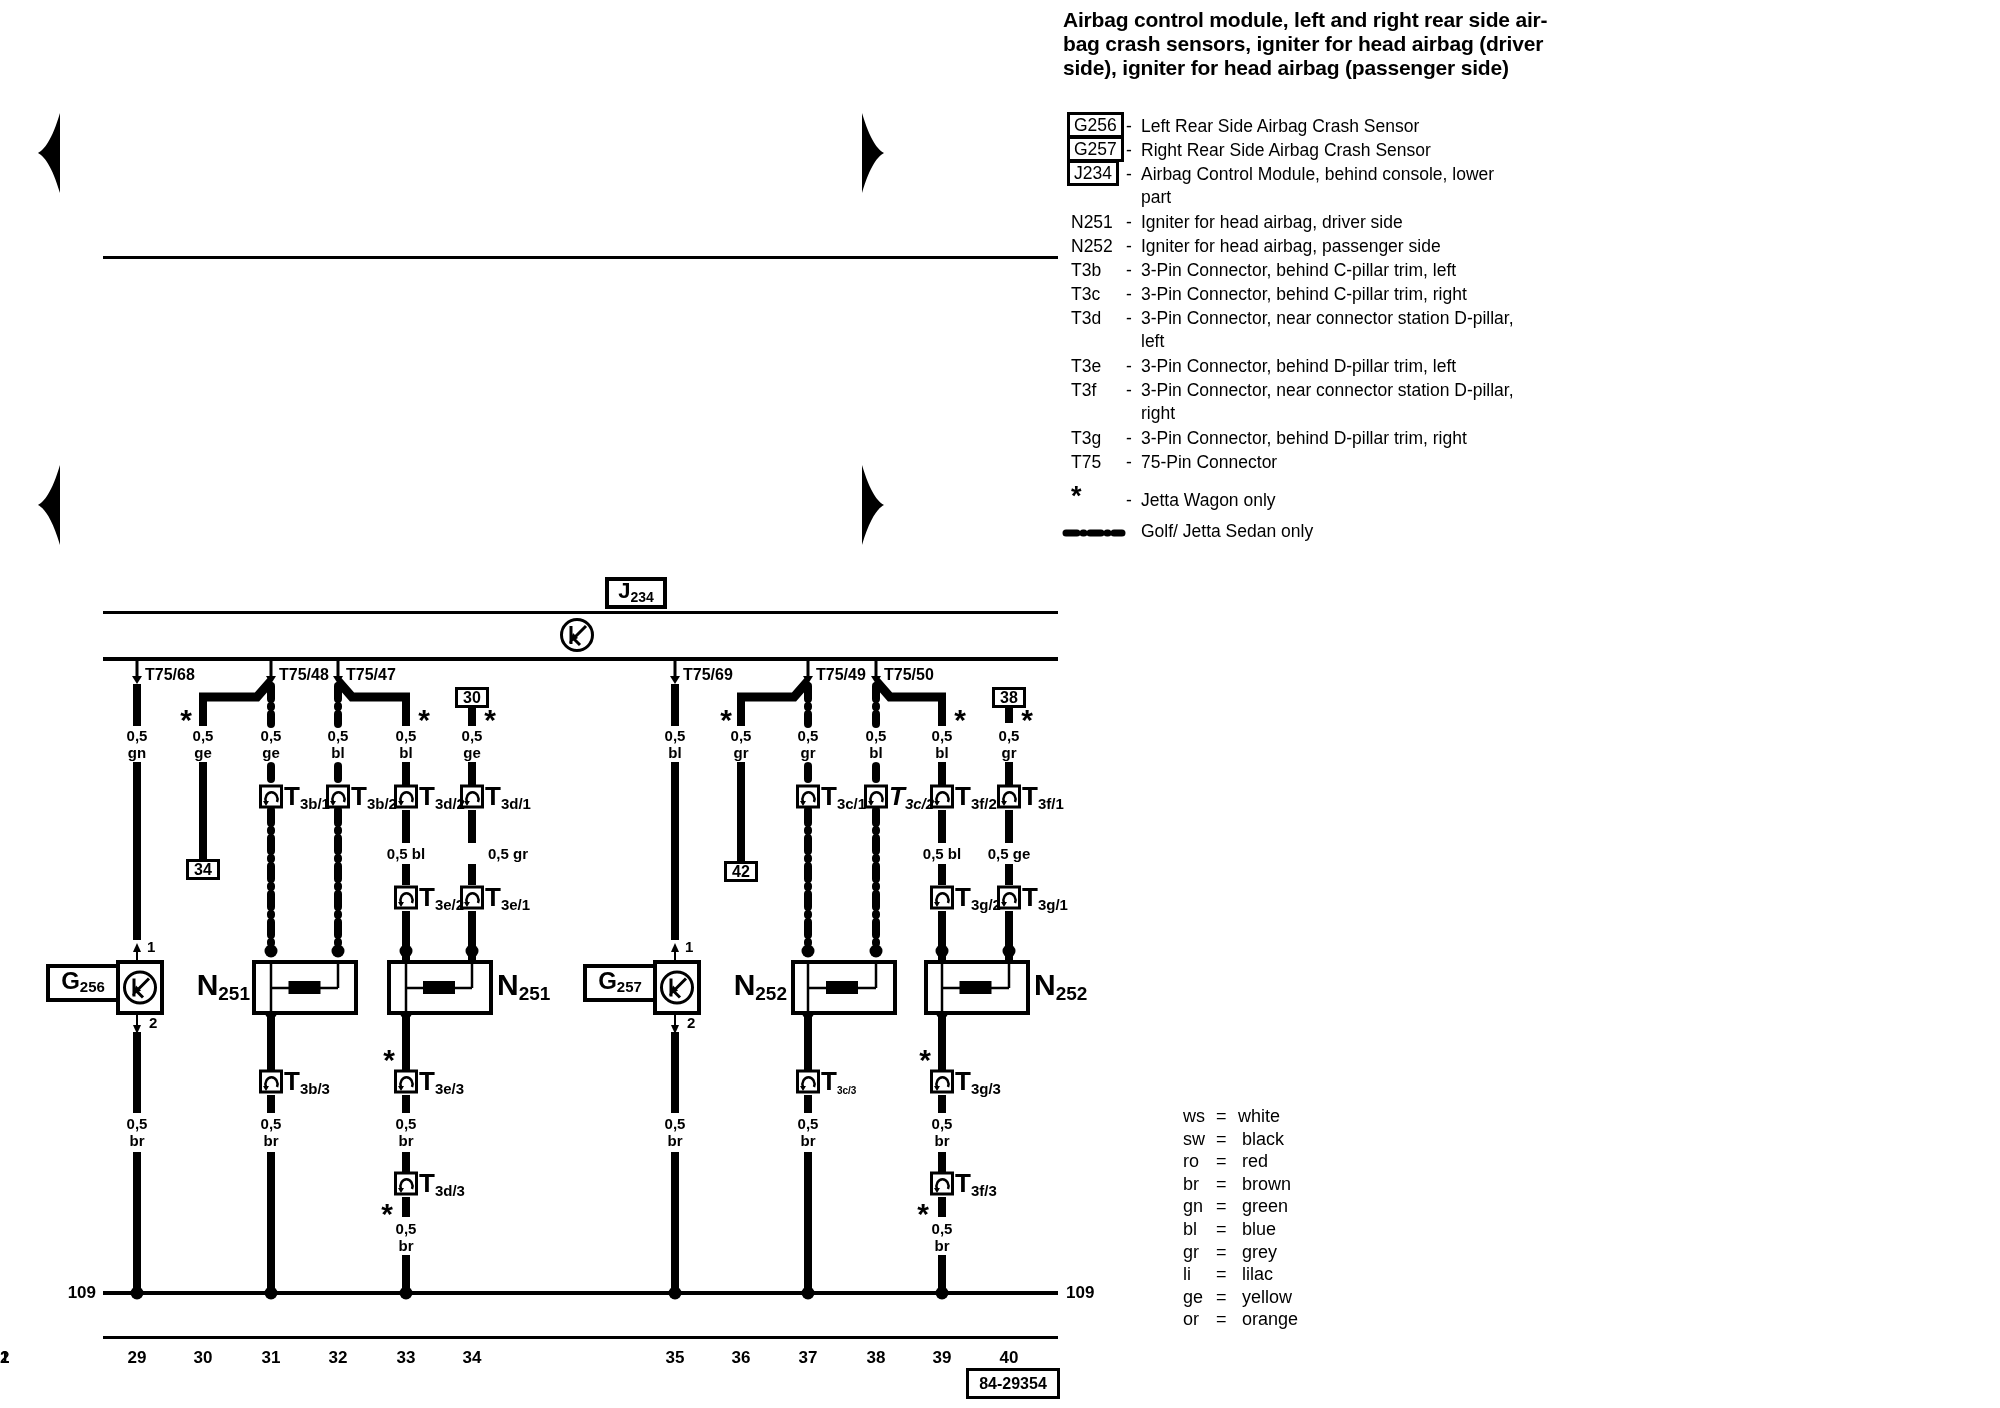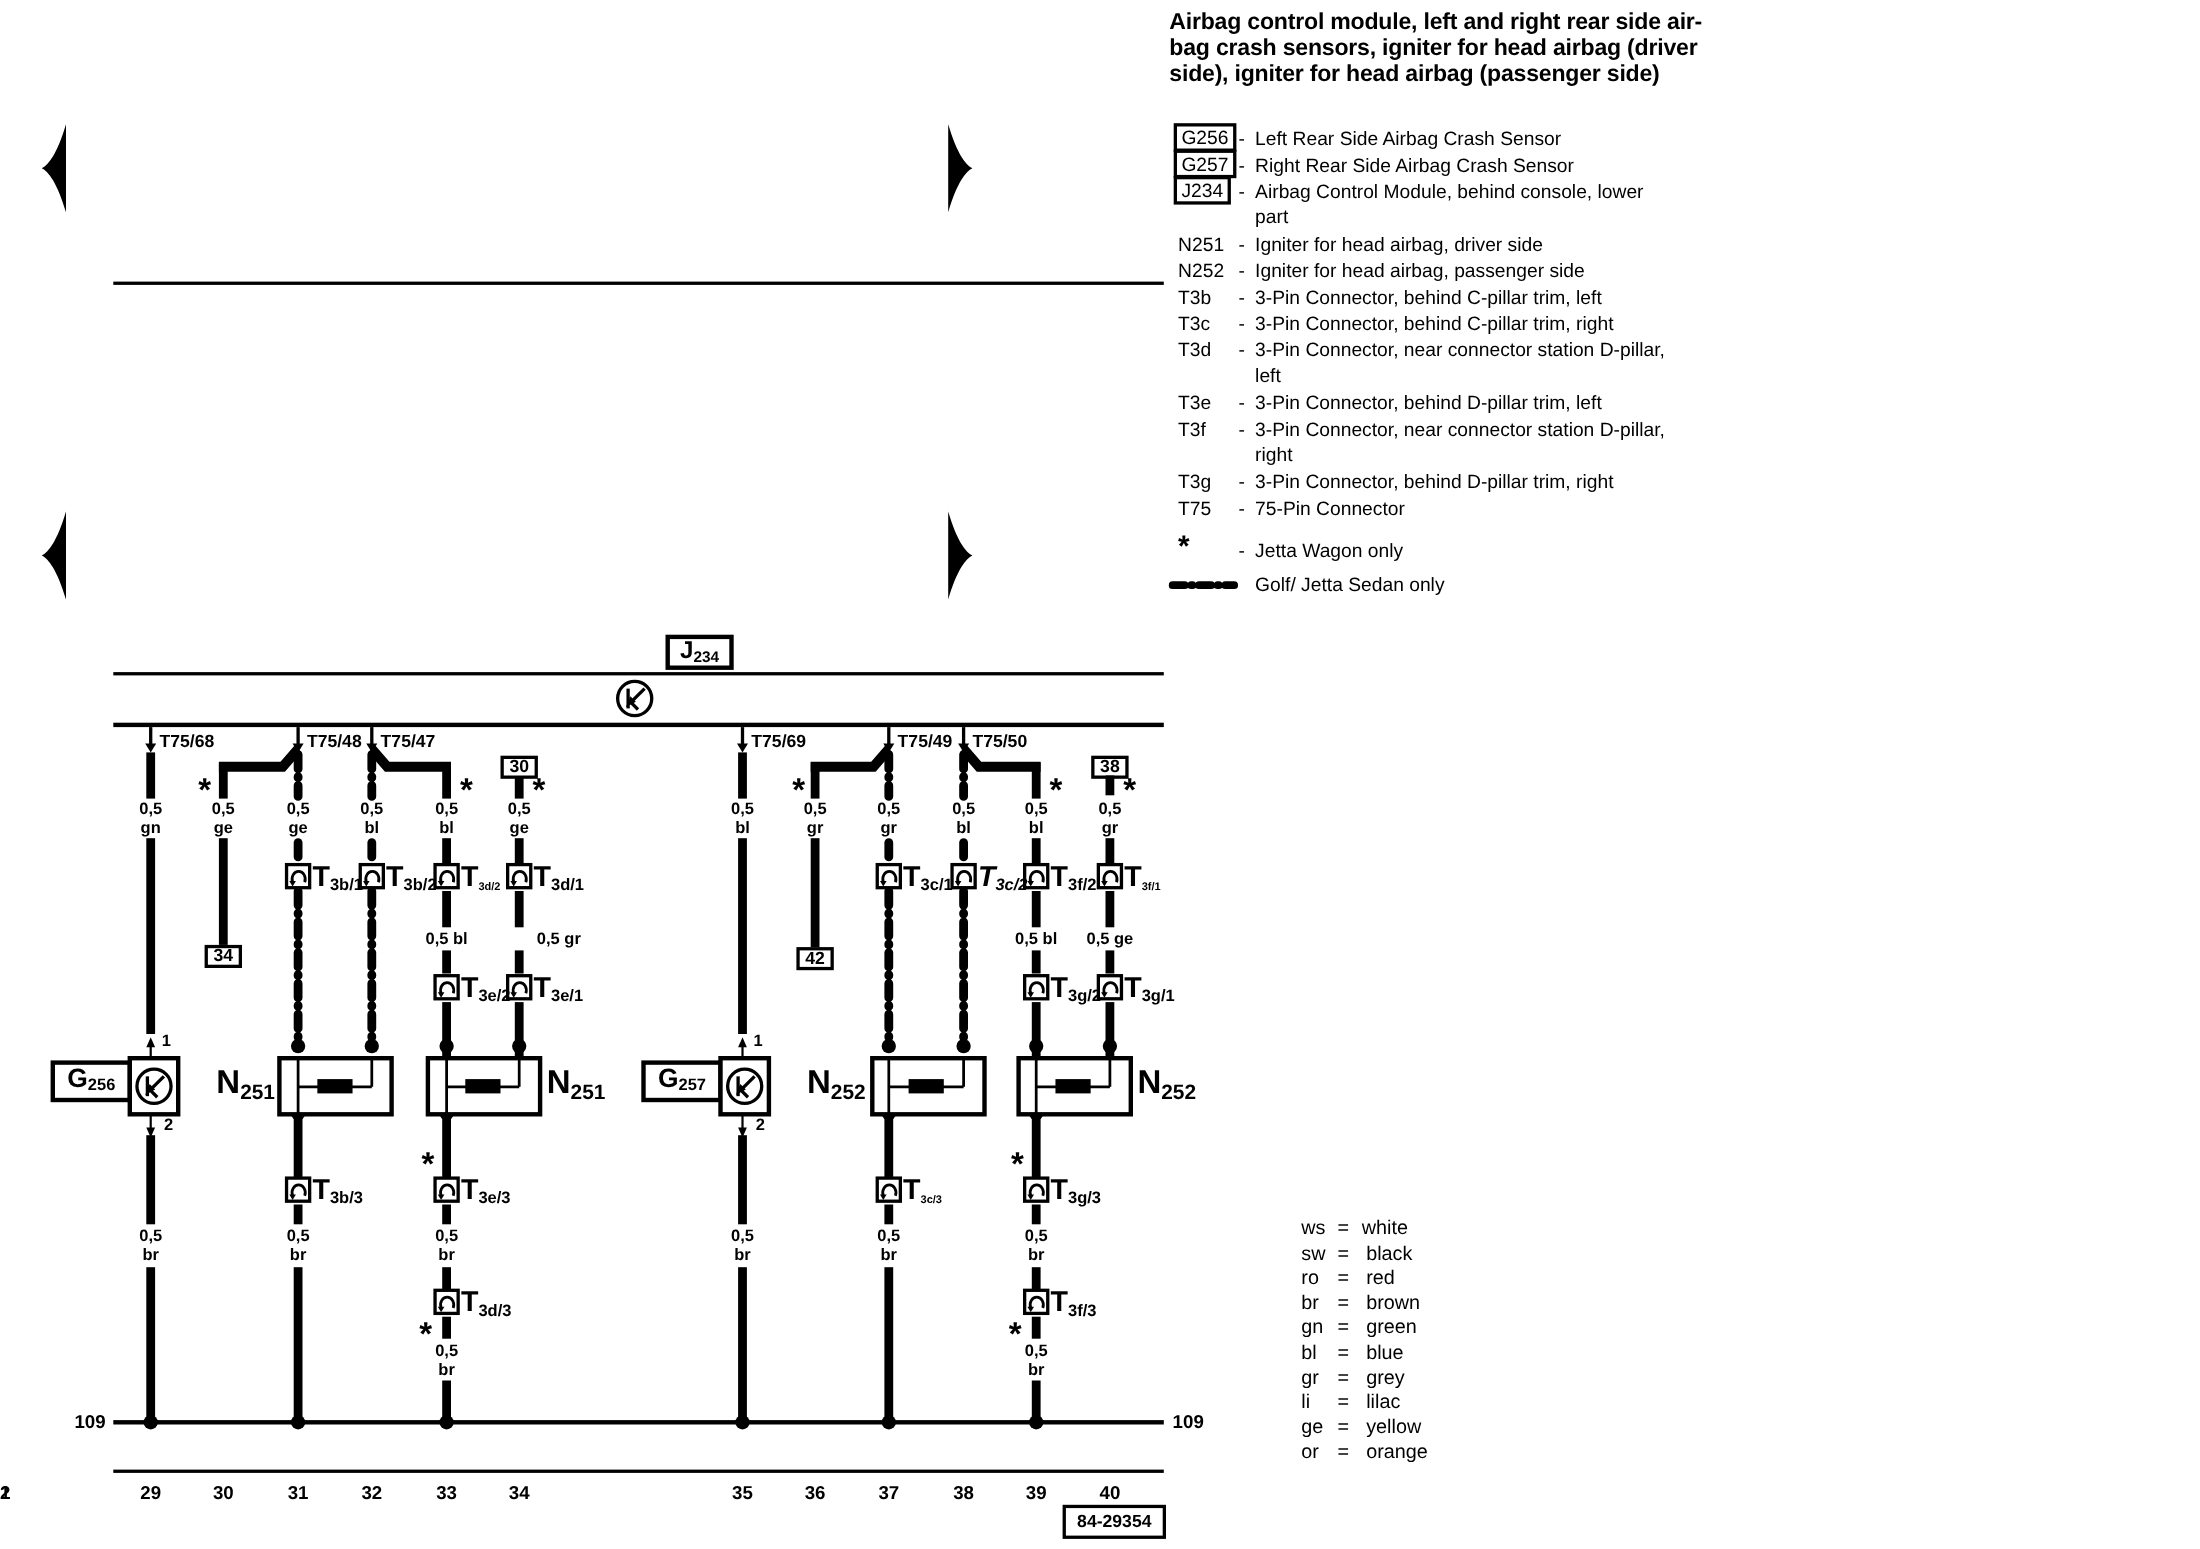--- a/index.html
+++ b/index.html
@@ -413,26 +413,26 @@
       <div class="abs wirelabel" style="left: 406px; top: 1220px;">
         <div>0,5</div>
         <div>br</div>
       </div>
       <div class="abs wirelabel" style="left: 942px; top: 1220px;">
         <div>0,5</div>
         <div>br</div>
       </div>
       <div class="abs conlabel" style="left: 284px; top: 785px;"><span class="m" style="font-size: 26px; line-height: 23px; font-weight: bold;">T</span><span class="s" style="font-size: 15px; vertical-align: -4px; font-weight: bold;">3b/1</span></div>
       <div class="abs conlabel" style="left: 351px; top: 785px;"><span class="m" style="font-size: 26px; line-height: 23px; font-weight: bold;">T</span><span class="s" style="font-size: 15px; vertical-align: -4px; font-weight: bold;">3b/2</span></div>
-      <div class="abs conlabel" style="left: 419px; top: 785px;"><span class="m" style="font-size: 26px; line-height: 23px; font-weight: bold;">T</span><span class="s" style="font-size: 10px; vertical-align: -4px; font-weight: bold;">3d/2</span></div>
+      <div class="abs conlabel" style="left: 419px; top: 785px;"><span class="m" style="font-size: 26px; line-height: 23px; font-weight: bold;">T</span><span class="s" style="font-size: 15px; vertical-align: -4px; font-weight: bold;">3d/2</span></div>
       <div class="abs conlabel" style="left: 485px; top: 785px;"><span class="m" style="font-size: 26px; line-height: 23px; font-weight: bold;">T</span><span class="s" style="font-size: 15px; vertical-align: -4px; font-weight: bold;">3d/1</span></div>
       <div class="abs conlabel" style="left: 821px; top: 785px;"><span class="m" style="font-size: 26px; line-height: 23px; font-weight: bold;">T</span><span class="s" style="font-size: 15px; vertical-align: -4px; font-weight: bold;">3c/1</span></div>
       <div class="abs conlabel" style="left: 889px; top: 785px; font-style: italic;"><span class="m" style="font-size: 26px; line-height: 23px; font-weight: bold;">T</span><span class="s" style="font-size: 15px; vertical-align: -4px; font-weight: bold;">3c/2</span></div>
       <div class="abs conlabel" style="left: 955px; top: 785px;"><span class="m" style="font-size: 26px; line-height: 23px; font-weight: bold;">T</span><span class="s" style="font-size: 15px; vertical-align: -4px; font-weight: bold;">3f/2</span></div>
-      <div class="abs conlabel" style="left: 1022px; top: 785px;"><span class="m" style="font-size: 26px; line-height: 23px; font-weight: bold;">T</span><span class="s" style="font-size: 10px; vertical-align: -4px; font-weight: bold;">3f/1</span></div>
+      <div class="abs conlabel" style="left: 1022px; top: 785px;"><span class="m" style="font-size: 26px; line-height: 23px; font-weight: bold;">T</span><span class="s" style="font-size: 15px; vertical-align: -4px; font-weight: bold;">3f/1</span></div>
       <div class="abs conlabel" style="left: 419px; top: 886px;"><span class="m" style="font-size: 26px; line-height: 23px; font-weight: bold;">T</span><span class="s" style="font-size: 15px; vertical-align: -4px; font-weight: bold;">3e/2</span></div>
       <div class="abs conlabel" style="left: 485px; top: 886px;"><span class="m" style="font-size: 26px; line-height: 23px; font-weight: bold;">T</span><span class="s" style="font-size: 15px; vertical-align: -4px; font-weight: bold;">3e/1</span></div>
       <div class="abs conlabel" style="left: 955px; top: 886px;"><span class="m" style="font-size: 26px; line-height: 23px; font-weight: bold;">T</span><span class="s" style="font-size: 15px; vertical-align: -4px; font-weight: bold;">3g/2</span></div>
       <div class="abs conlabel" style="left: 1022px; top: 886px;"><span class="m" style="font-size: 26px; line-height: 23px; font-weight: bold;">T</span><span class="s" style="font-size: 15px; vertical-align: -4px; font-weight: bold;">3g/1</span></div>
       <div class="abs conlabel" style="left: 284px; top: 1070px;"><span class="m" style="font-size: 26px; line-height: 23px; font-weight: bold;">T</span><span class="s" style="font-size: 15px; vertical-align: -4px; font-weight: bold;">3b/3</span></div>
       <div class="abs conlabel" style="left: 419px; top: 1070px;"><span class="m" style="font-size: 26px; line-height: 23px; font-weight: bold;">T</span><span class="s" style="font-size: 15px; vertical-align: -4px; font-weight: bold;">3e/3</span></div>
       <div class="abs conlabel" style="left: 821px; top: 1070px;"><span class="m" style="font-size: 26px; line-height: 23px; font-weight: bold;">T</span><span class="s" style="font-size: 10px; vertical-align: -4px; font-weight: bold;">3c/3</span></div>
       <div class="abs conlabel" style="left: 955px; top: 1070px;"><span class="m" style="font-size: 26px; line-height: 23px; font-weight: bold;">T</span><span class="s" style="font-size: 15px; vertical-align: -4px; font-weight: bold;">3g/3</span></div>
       <div class="abs conlabel" style="left: 419px; top: 1172px;"><span class="m" style="font-size: 26px; line-height: 23px; font-weight: bold;">T</span><span class="s" style="font-size: 15px; vertical-align: -4px; font-weight: bold;">3d/3</span></div>
       <div class="abs conlabel" style="left: 955px; top: 1172px;"><span class="m" style="font-size: 26px; line-height: 23px; font-weight: bold;">T</span><span class="s" style="font-size: 15px; vertical-align: -4px; font-weight: bold;">3f/3</span></div>

